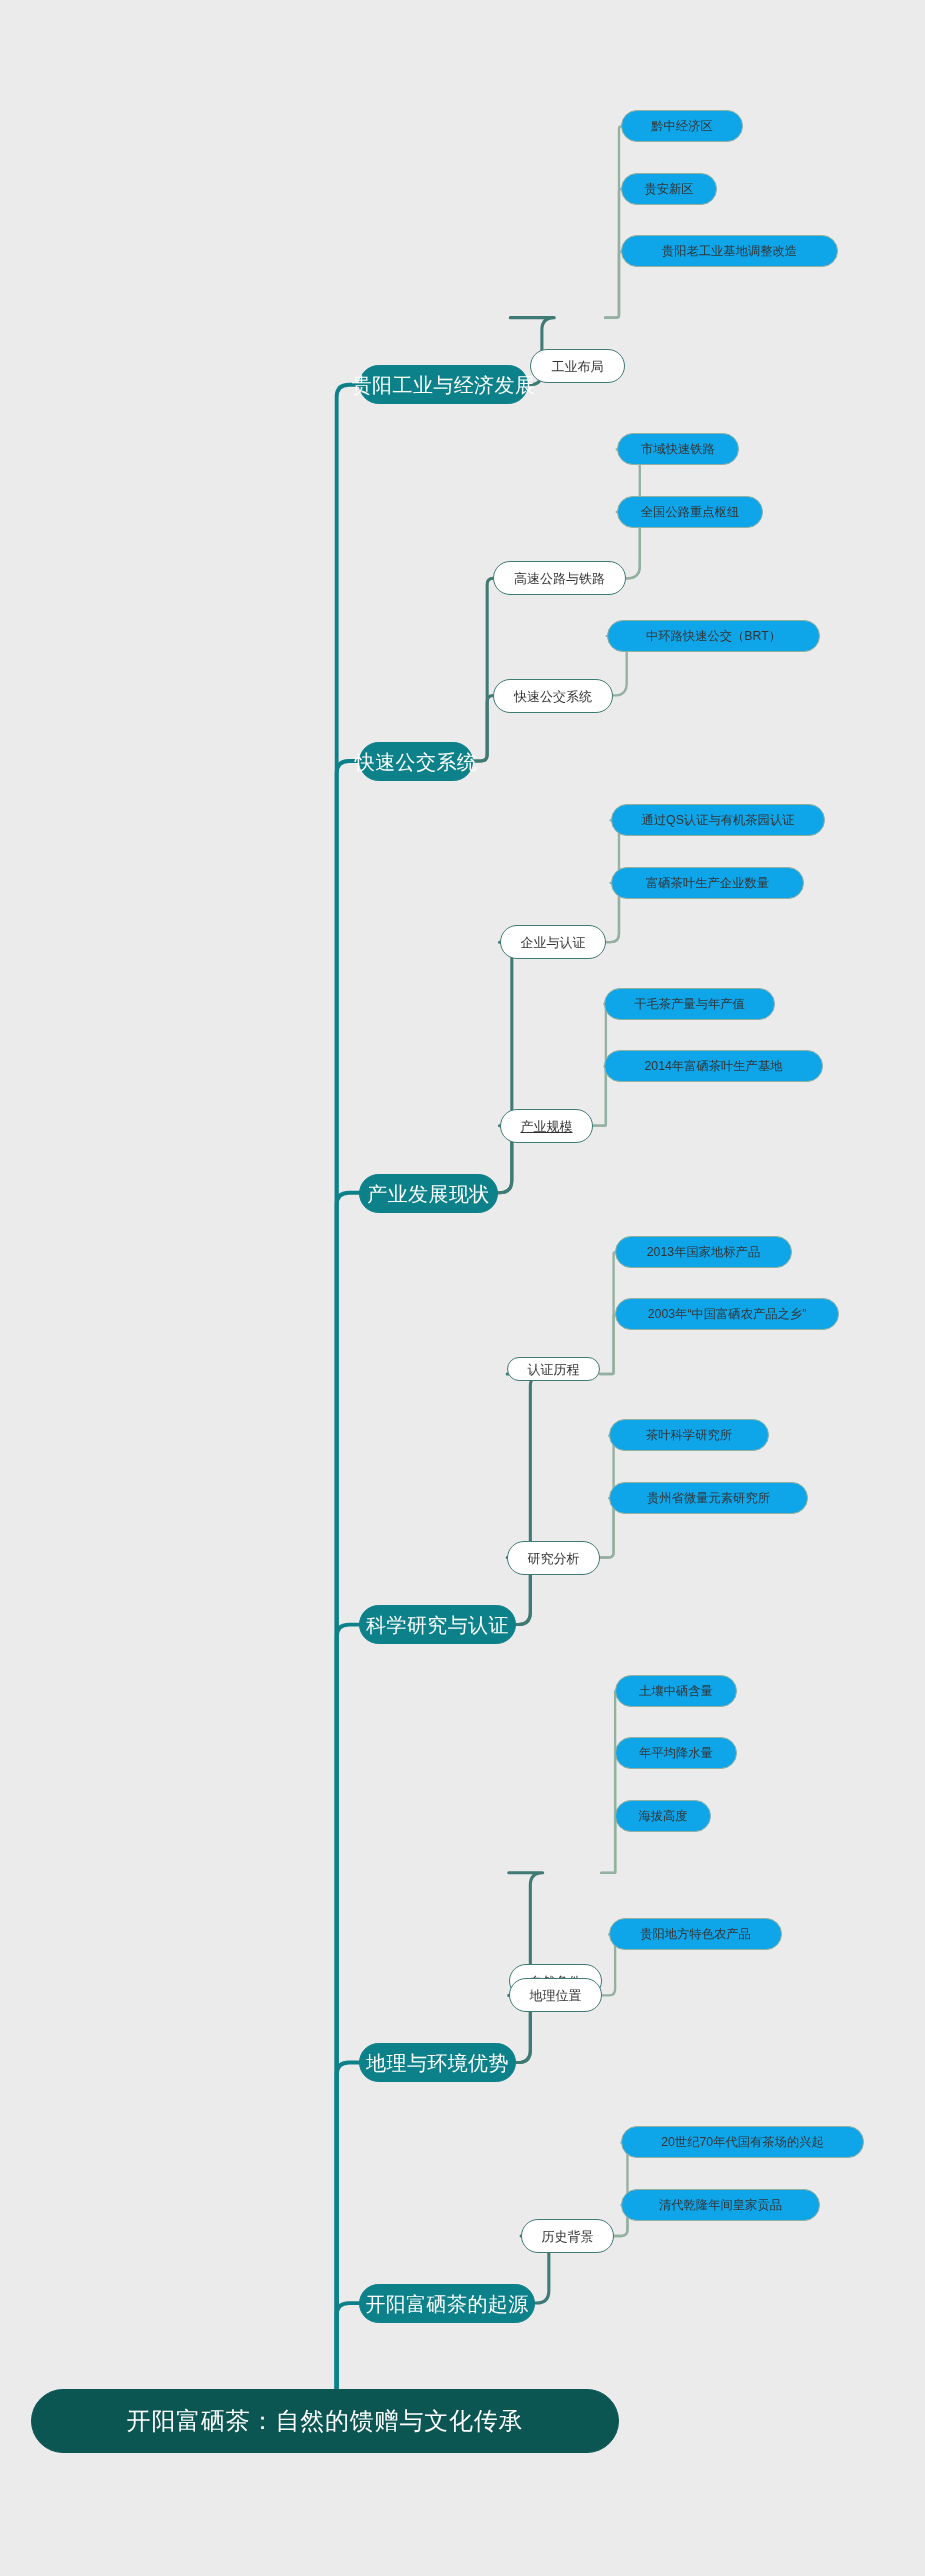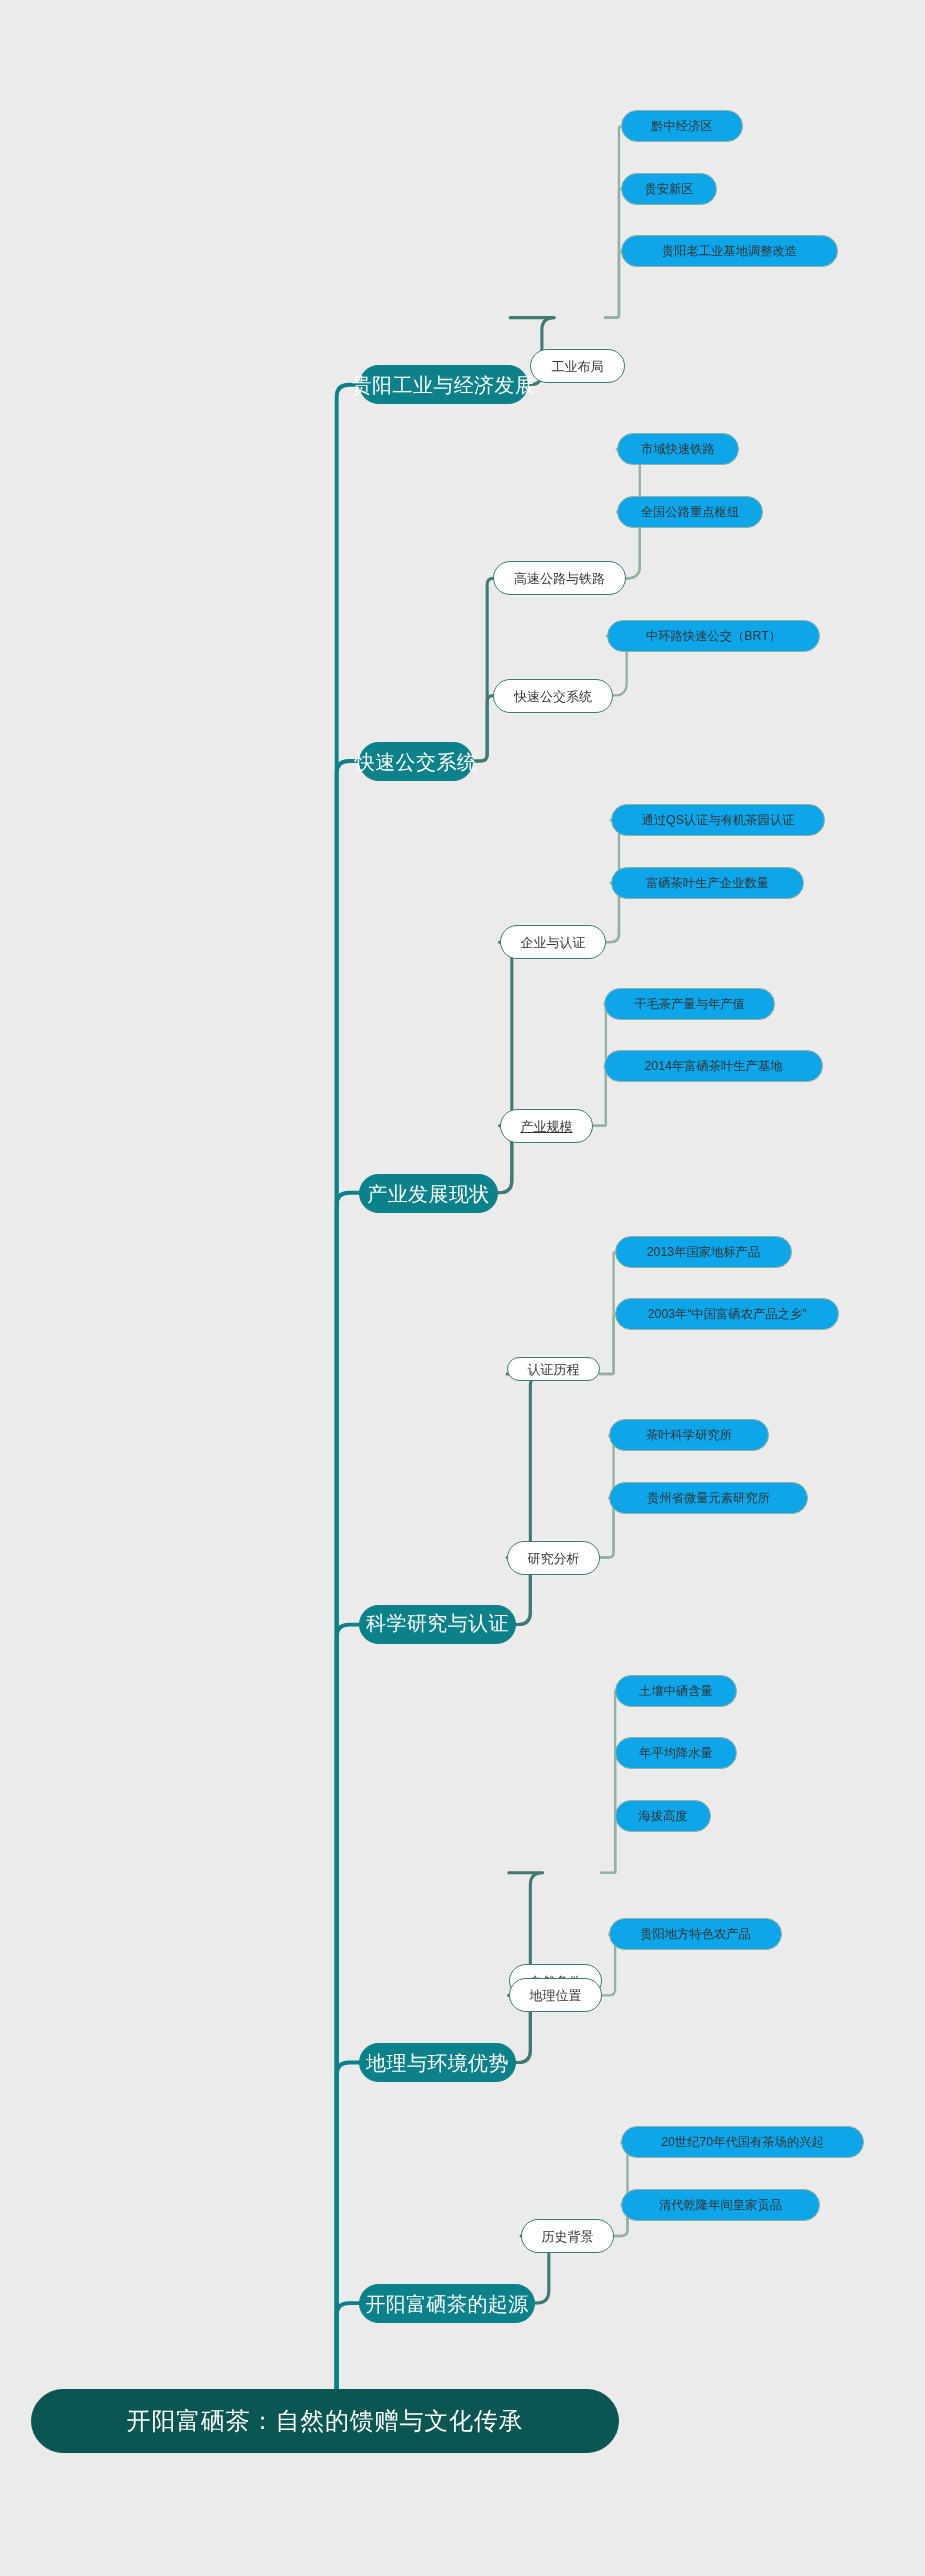--- a/index.html
+++ b/index.html
@@ -293,21 +293,21 @@
       <div class="node lvl3" style="left: 617px; top: 496px; width: 146px; height: 32px;">全国公路重点枢纽</div>
       <div class="node lvl2" style="left: 493px; top: 679px; width: 120px; height: 34px;">快速公交系统</div>
       <div class="node lvl3" style="left: 607px; top: 620px; width: 213px; height: 32px;">中环路快速公交（BRT）</div>
       <div class="node lvl1" style="left: 359px; top: 1174px; width: 139px; height: 39px;">产业发展现状</div>
       <div class="node lvl2" style="left: 500px; top: 925px; width: 106px; height: 34px;">企业与认证</div>
       <div class="node lvl3" style="left: 611px; top: 804px; width: 214px; height: 32px;">通过QS认证与有机茶园认证</div>
       <div class="node lvl3" style="left: 611px; top: 867px; width: 193px; height: 32px;">富硒茶叶生产企业数量</div>
       <div class="node lvl2" style="left: 500px; top: 1109px; width: 93px; height: 34px; text-decoration: underline;">产业规模</div>
       <div class="node lvl3" style="left: 604px; top: 988px; width: 171px; height: 32px;">干毛茶产量与年产值</div>
       <div class="node lvl3" style="left: 604px; top: 1050px; width: 219px; height: 32px;">2014年富硒茶叶生产基地</div>
-      <div class="node lvl1" style="left: 359px; top: 1605px; width: 157px; height: 39px; font-family: Liberation Mono, monospace;">科学研究与认证</div>
+      <div class="node lvl1" style="left: 359px; top: 1605px; width: 157px; height: 39px;">科学研究与认证</div>
       <div class="node lvl2" style="left: 507px; top: 1357px; width: 93px; height: 24px; text-align: center;">认证历程</div>
       <div class="node lvl3" style="left: 615px; top: 1236px; width: 177px; height: 32px;">2013年国家地标产品</div>
       <div class="node lvl3" style="left: 615px; top: 1298px; width: 224px; height: 32px;">2003年“中国富硒农产品之乡”</div>
       <div class="node lvl2" style="left: 507px; top: 1541px; width: 93px; height: 34px;">研究分析</div>
       <div class="node lvl3" style="left: 609px; top: 1419px; width: 160px; height: 32px;">茶叶科学研究所</div>
       <div class="node lvl3" style="left: 609px; top: 1482px; width: 199px; height: 32px;">贵州省微量元素研究所</div>
       <div class="node lvl1" style="left: 359px; top: 2043px; width: 157px; height: 39px;">地理与环境优势</div>
       <div class="node lvl2" style="left: 509px; top: 1964px; width: 93px; height: 34px;">自然条件</div>
       <div class="node lvl3" style="left: 615px; top: 1675px; width: 122px; height: 32px;">土壤中硒含量</div>
       <div class="node lvl3" style="left: 615px; top: 1737px; width: 122px; height: 32px;">年平均降水量</div>

